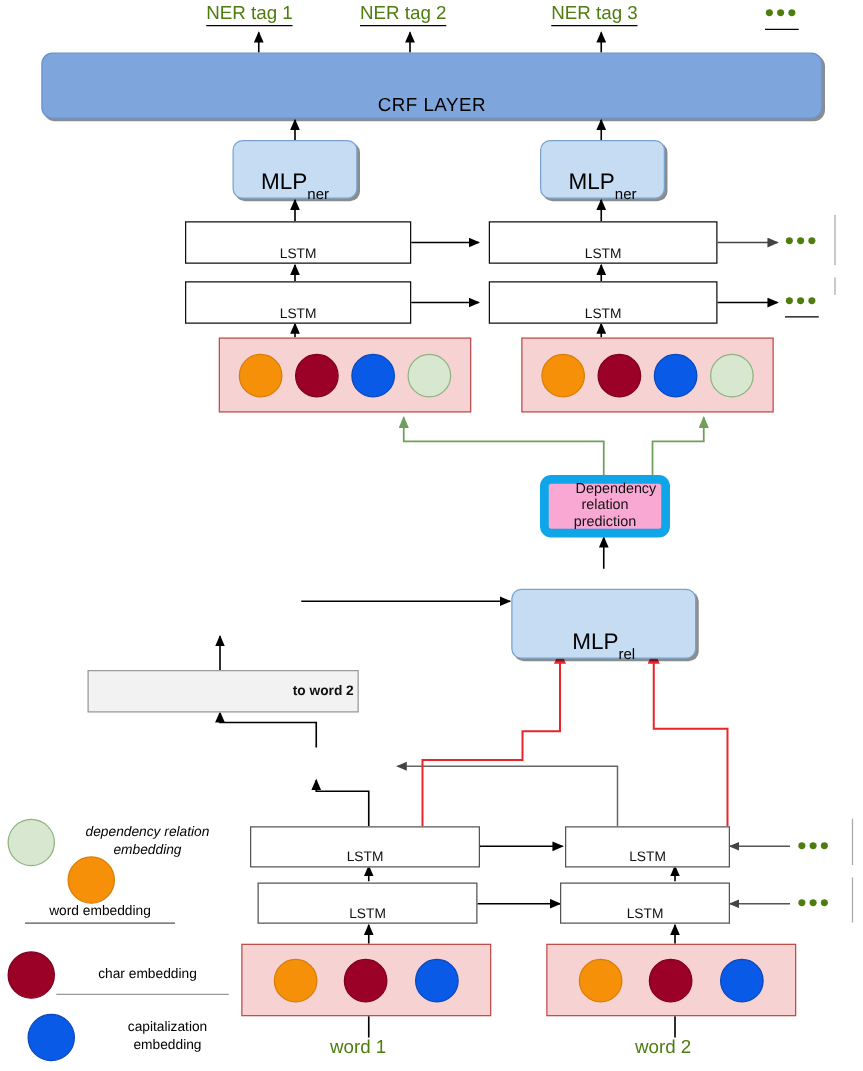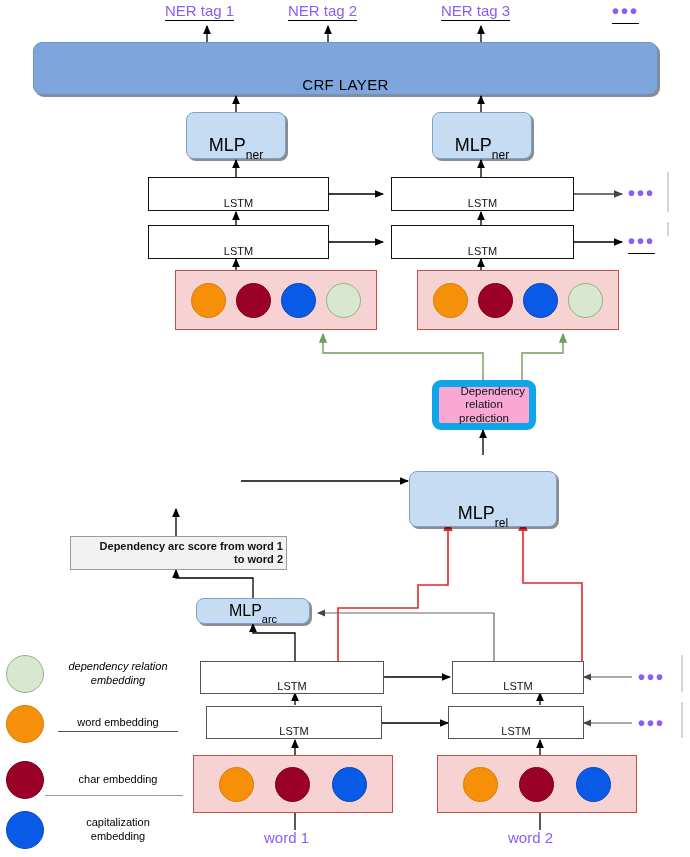--- a/index.html
+++ b/index.html
@@ -90,21 +90,21 @@
     background: #f2f2f2;
     border: 1px solid #9a9a9a;
     font-size: 11px;
     font-weight: bold;
     color: #111;
     padding: 2px 3px;
   }
   
   .txt {
     position: absolute;
-    color: #8b5cf6;
+    color: #4d7c0f;
     white-space: nowrap;
   }
   .nertag {
     font-size: 15px;
     border-bottom: 1.4px solid #000;
     padding-bottom: 1px;
   }
   .dots-plain { font-size: 20px; font-weight: bold; letter-spacing: 2px; }
   .dots-ul { font-size: 20px; font-weight: bold; letter-spacing: 2px; border-bottom: 1.6px solid #000; }
   .wordlbl { font-size: 15px; }
@@ -287,27 +287,23 @@
     <div>Dependency</div>
     <div>relation prediction</div>
   </div>
 
   <div class="node mlp" style="left:409px; top:471px; width:148px; height:56px;">
     <span><span class="base">MLP</span><span class="sub">rel</span></span>
   </div>
 
 
   <div class="node score" style="left:70px; top:536px; width:217px; height:34px; flex-direction:column;">
-    <div>Dependency arc score from word 1</div>
     <div>to word 2</div>
   </div>
 
-  <div class="node mlp small" style="left:196px; top:598px; width:114px; height:26px;">
-    <span><span class="base">MLP</span><span class="sub">arc</span></span>
-  </div>
 
   <div class="node lstm grey" style="left:200px; top:661px; width:184px; height:33px;">
     <span>LSTM</span>
   </div>
   <div class="node lstm grey" style="left:452px; top:661px; width:132px; height:33px;">
     <span>LSTM</span>
   </div>
   <div class="node lstm grey" style="left:206px; top:706px; width:176px; height:33px;">
     <span>LSTM</span>
   </div>
@@ -333,31 +329,31 @@
   <div class="txt wordlbl" style="left:508px; top:829px;">word 2</div>
 
   <div class="legend-item" style="left:6px; top:655px;">
     <span class="dot dep" style="width:38px;height:38px;"></span>
     <span class="legend-text" style="margin-left:14px;font-style:italic;">
       <span>dependency relation</span><br>
       <span>embedding</span>
     </span>
   </div>
 
-  <div class="legend-item" style="left:6px; top:705px;">
+  <div class="legend-item" style="left:6px; top:685px;flex-direction:column;">
     <span class="dot word" style="width:38px;height:38px;"></span>
     <span class="legend-text ul" style="margin-left:14px;">word embedding</span>
   </div>
 
   <div class="legend-item" style="left:6px; top:761px;">
     <span class="dot char" style="width:38px;height:38px;"></span>
     <span class="legend-text" style="margin-left:14px;">char embedding</span>
   </div>
 
-  <div class="legend-item" style="left:6px; top:811px;">
+  <div class="legend-item" style="left:22px; top:811px;">
     <span class="dot cap" style="width:38px;height:38px;"></span>
     <span class="legend-text" style="margin-left:14px;">
       <span>capitalization</span><br>
       <span>embedding</span>
     </span>
   </div>
 
   <div style="position:absolute; left:45px; top:795px; width:138px; height:1px; background:#999;"></div>
 
 </div>

